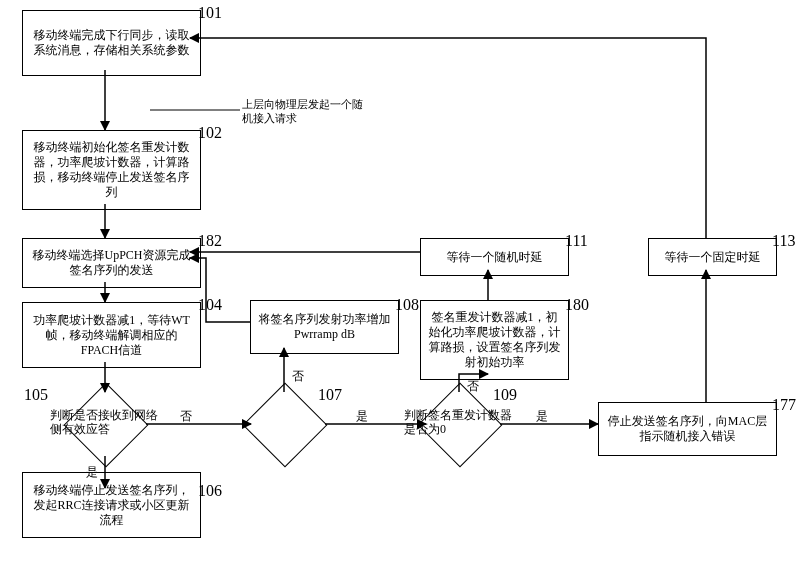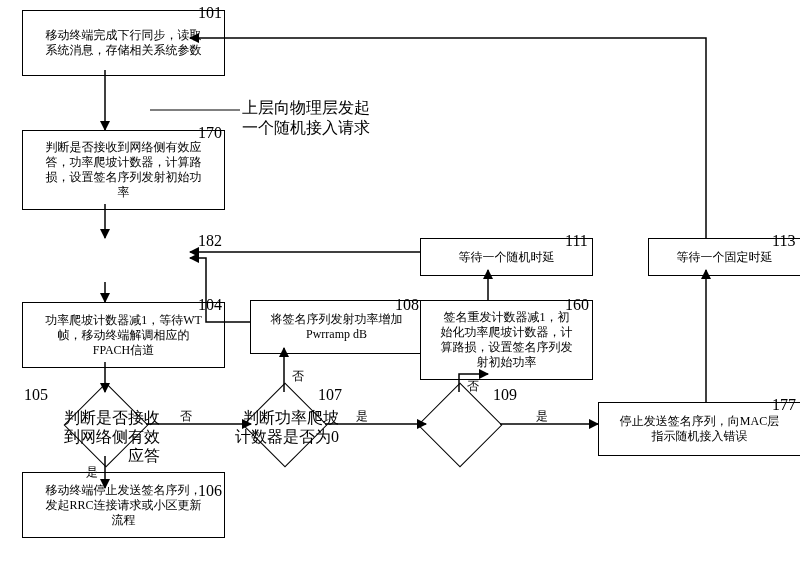--- a/index.html
+++ b/index.html
@@ -1,60 +1,63 @@
 <!DOCTYPE html>
 <html><head>
 <meta charset="utf-8">
 <style>
   body{font-family:"SimSun","Songti SC",serif;font-size:12px;margin:0;background:#fff;color:#000}
   .canvas{position:relative;width:800px;height:562px}
-  .box{position:absolute;border:1.5px solid #000;background:#fff;padding:4px 18px;line-height:1.25;text-align:center;display:flex;align-items:center;justify-content:center}
+  .box{position:absolute;border:1.5px solid #000;background:#fff;padding:4px 6px;line-height:1.25;text-align:center;display:flex;align-items:center;justify-content:center}
   .diamond{position:absolute;border:1.5px solid #000;background:#fff;transform:rotate(45deg)}
-  .dlabel{position:absolute;text-align:right;font-size:16px;line-height:1.2;pointer-events:none}
-  .callout{position:absolute;font-size:16px;line-height:1.25;text-align:left}
+  .dlabel{position:absolute;text-align:left;font-size:12px;line-height:1.2;pointer-events:none}
+  .callout{position:absolute;font-size:11px;line-height:1.25;text-align:left}
   .num{position:absolute;font-size:16px}
   svg{position:absolute;left:0;top:0;pointer-events:none}
   .edge-label{position:absolute;font-size:12px}
 </style>
 </head>
 <body>
 
 <div class="canvas">
 
   <div class="box" style="left:22px;top:10px;width:165px;height:56px">
       <span>移动终端完成下行同步，读取系统消息，存储相关系统参数</span>
     </div>
   <div class="num" style="left:198px;top:4px">101</div>
 
   <div class="box" style="left:22px;top:130px;width:165px;height:70px">
-      <span>判断是否接收到网络侧有效应答，功率爬坡计数器，计算路损，设置签名序列发射初始功率</span>
+      <span>移动终端初始化签名重发计数器，功率爬坡计数器，计算路损，移动终端停止发送签名序列</span>
     </div>
-  <div class="num" style="left:198px;top:124px">170</div>
+  <div class="num" style="left:198px;top:124px">102</div>
 
+  <div class="box" style="left:22px;top:238px;width:165px;height:40px">
+      <span>移动终端选择UpPCH资源完成签名序列的发送</span>
+    </div>
   <div class="num" style="left:198px;top:232px">182</div>
 
   <div class="box" style="left:22px;top:302px;width:165px;height:56px">
       <span>功率爬坡计数器减1，等待WT帧，移动终端解调相应的FPACH信道</span>
     </div>
   <div class="num" style="left:198px;top:296px">104</div>
 
   <div class="box" style="left:22px;top:472px;width:165px;height:56px">
       <span>移动终端停止发送签名序列，发起RRC连接请求或小区更新流程</span>
     </div>
   <div class="num" style="left:198px;top:482px">106</div>
 
   <div class="box" style="left:250px;top:300px;width:135px;height:44px">
       <span>将签名序列发射功率增加Pwrramp dB</span>
     </div>
   <div class="num" style="left:395px;top:296px">108</div>
 
   <div class="box" style="left:420px;top:300px;width:135px;height:70px">
       <span>签名重发计数器减1，初始化功率爬坡计数器，计算路损，设置签名序列发射初始功率</span>
     </div>
-  <div class="num" style="left:565px;top:296px">160</div>
+  <div class="num" style="left:565px;top:296px">180</div>
 
   <div class="box" style="left:420px;top:238px;width:135px;height:28px">
       <span>等待一个随机时延</span>
     </div>
   <div class="num" style="left:565px;top:232px">111</div>
 
   <div class="box" style="left:598px;top:402px;width:165px;height:44px">
       <span>停止发送签名序列，向MAC层指示随机接入错误</span>
     </div>
   <div class="num" style="left:772px;top:396px">177</div>
@@ -62,24 +65,24 @@
   <div class="box" style="left:648px;top:238px;width:115px;height:28px">
       <span>等待一个固定时延</span>
     </div>
   <div class="num" style="left:772px;top:232px">113</div>
 
   <div class="diamond" style="left:76px;top:395px;width:58px;height:58px"></div>
   <div class="dlabel" style="left:50px;top:408px;width:110px">判断是否接收到网络侧有效应答</div>
   <div class="num" style="left:24px;top:386px">105</div>
 
   <div class="diamond" style="left:255px;top:395px;width:58px;height:58px"></div>
-  <div class="dlabel" style="left:229px;top:408px;width:110px">判断功率爬坡计数器是否为0</div>
   <div class="num" style="left:318px;top:386px">107</div>
 
   <div class="diamond" style="left:430px;top:395px;width:58px;height:58px"></div>
+  <div class="dlabel" style="left:404px;top:408px;width:110px">判断签名重发计数器是否为0</div>
   <div class="num" style="left:493px;top:386px">109</div>
 
   <div class="callout" style="left:242px;top:98px;width:130px">上层向物理层发起一个随机接入请求</div>
 
   <div class="edge-label" style="left:86px;top:464px">是</div>
   <div class="edge-label" style="left:180px;top:408px">否</div>
   <div class="edge-label" style="left:292px;top:368px">否</div>
   <div class="edge-label" style="left:356px;top:408px">是</div>
   <div class="edge-label" style="left:467px;top:378px">否</div>
   <div class="edge-label" style="left:536px;top:408px">是</div>

